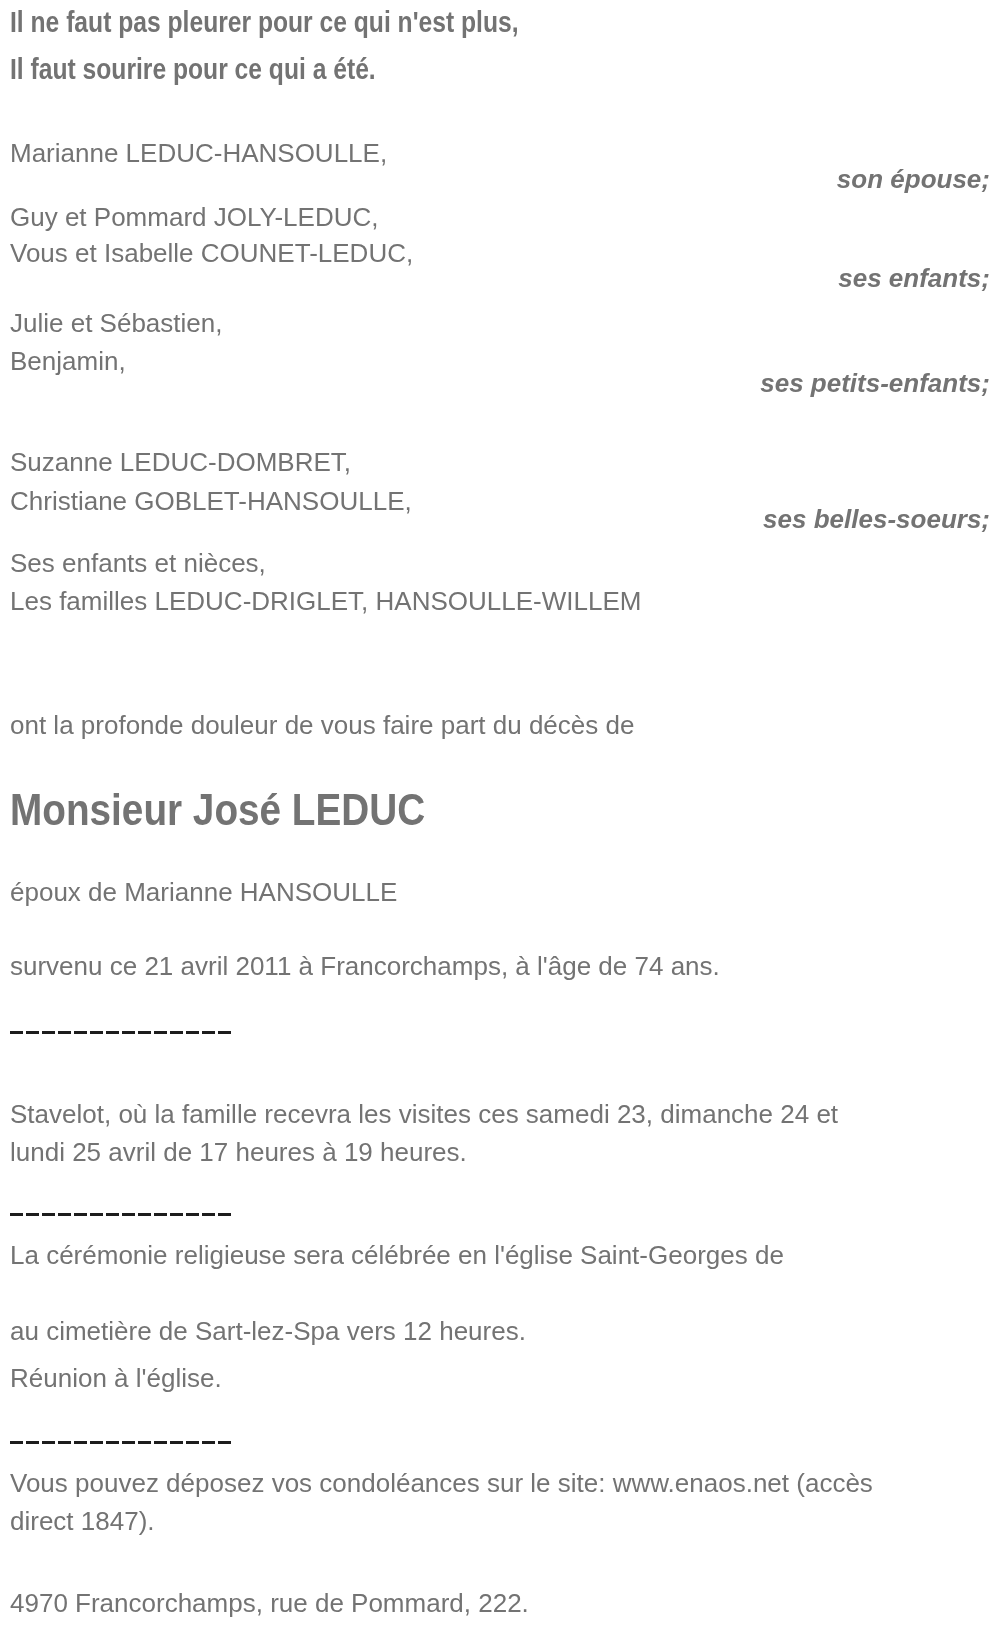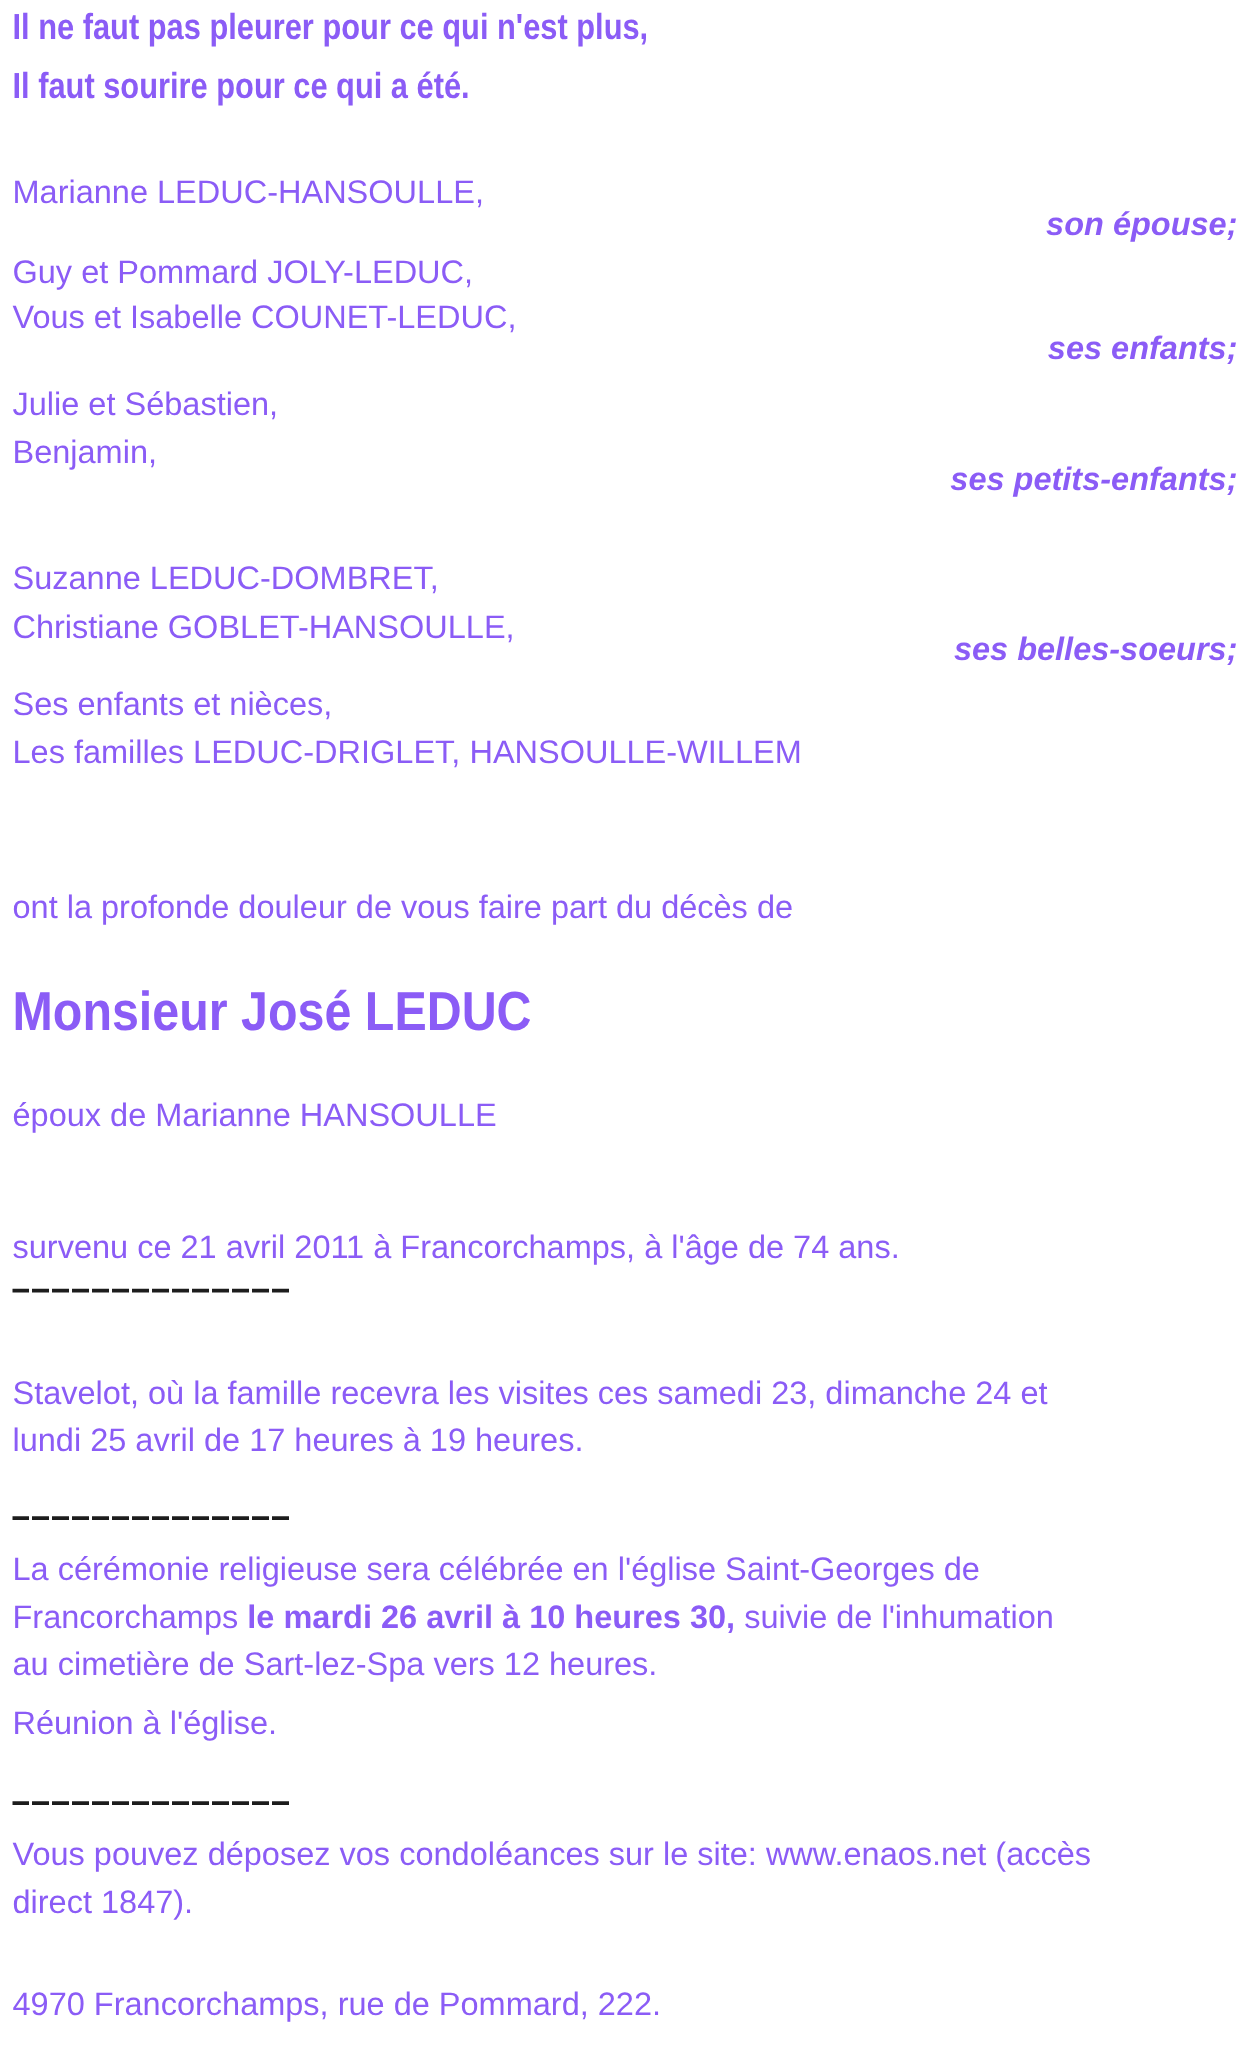--- a/index.html
+++ b/index.html
@@ -2,21 +2,21 @@
 <html><head>
 <meta charset="utf-8">
 <style>
   html, body { margin: 0; padding: 0; background: #ffffff; }
   #page {
     position: relative;
     width: 1000px;
     height: 1637px;
     background: #ffffff;
     font-family: "Liberation Sans", "DejaVu Sans", sans-serif;
-    color: #8b5cf6;
+    color: #737373;
     overflow: hidden;
   }
   .line {
     position: absolute;
     left: 10px;
     right: 10px;
     font-size: 26px;
     line-height: 38px;
     white-space: nowrap;
   }
@@ -72,33 +72,30 @@
 
   <div class="line" style="top:544px">Ses enfants et nièces,</div>
   <div class="line" style="top:582px">Les familles LEDUC-DRIGLET, HANSOULLE-WILLEM</div>
 
   <div class="line" style="top:706px">ont la profonde douleur de vous faire part du décès de</div>
 
   <div class="line heading" style="top:786px">Monsieur José LEDUC</div>
 
   <div class="line" style="top:873px">époux de Marianne HANSOULLE</div>
 
-  <div class="line" style="top:978px">survenu ce 21 avril 2011 à Francorchamps, à l'âge de 74 ans.</div>
+  <div class="line" style="top:947px">survenu ce 21 avril 2011 à Francorchamps, à l'âge de 74 ans.</div>
 
   <div class="sep" style="top:1031px"></div>
 
   <div class="line" style="top:1095px">Stavelot, où la famille recevra les visites ces samedi 23, dimanche 24 et</div>
   <div class="line" style="top:1133px">lundi 25 avril de 17 heures à 19 heures.</div>
 
   <div class="sep" style="top:1213px"></div>
 
   <div class="line" style="top:1236px">La cérémonie religieuse sera célébrée en l'église Saint-Georges de</div>
-  <div class="line" style="top:1274px">
-    <span>Francorchamps </span><span class="b">le mardi 26 avril à 10 heures 30,</span><span> suivie de l'inhumation</span>
-  </div>
   <div class="line" style="top:1312px">au cimetière de Sart-lez-Spa vers 12 heures.</div>
   <div class="line" style="top:1359px">Réunion à l'église.</div>
 
   <div class="sep" style="top:1441px"></div>
 
   <div class="line" style="top:1464px">Vous pouvez déposez vos condoléances sur le site: www.enaos.net (accès</div>
   <div class="line" style="top:1502px">direct 1847).</div>
 
   <div class="line" style="top:1584px">4970 Francorchamps, rue de Pommard, 222.</div>
 

